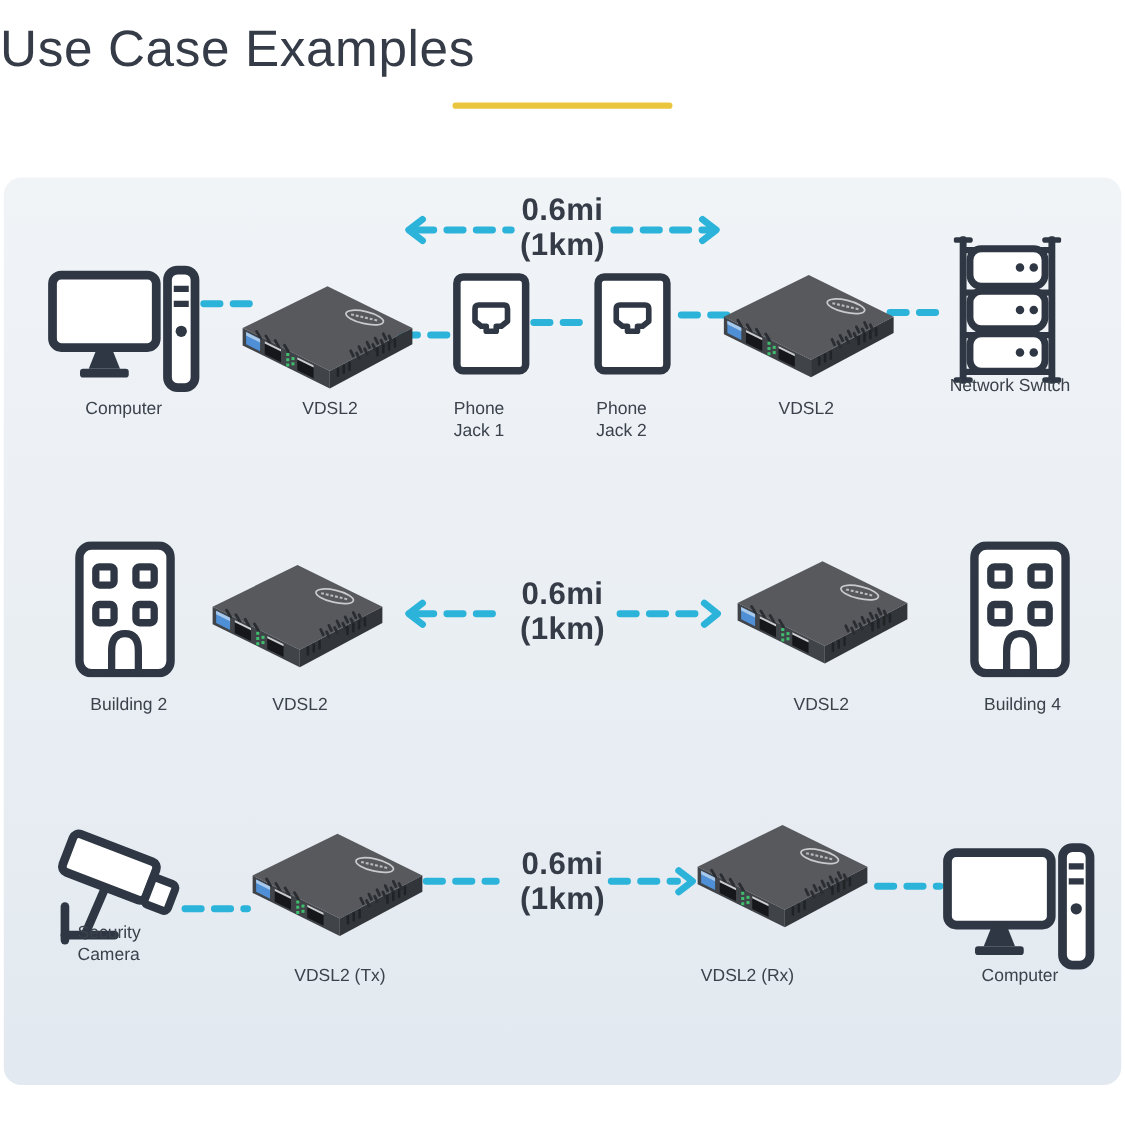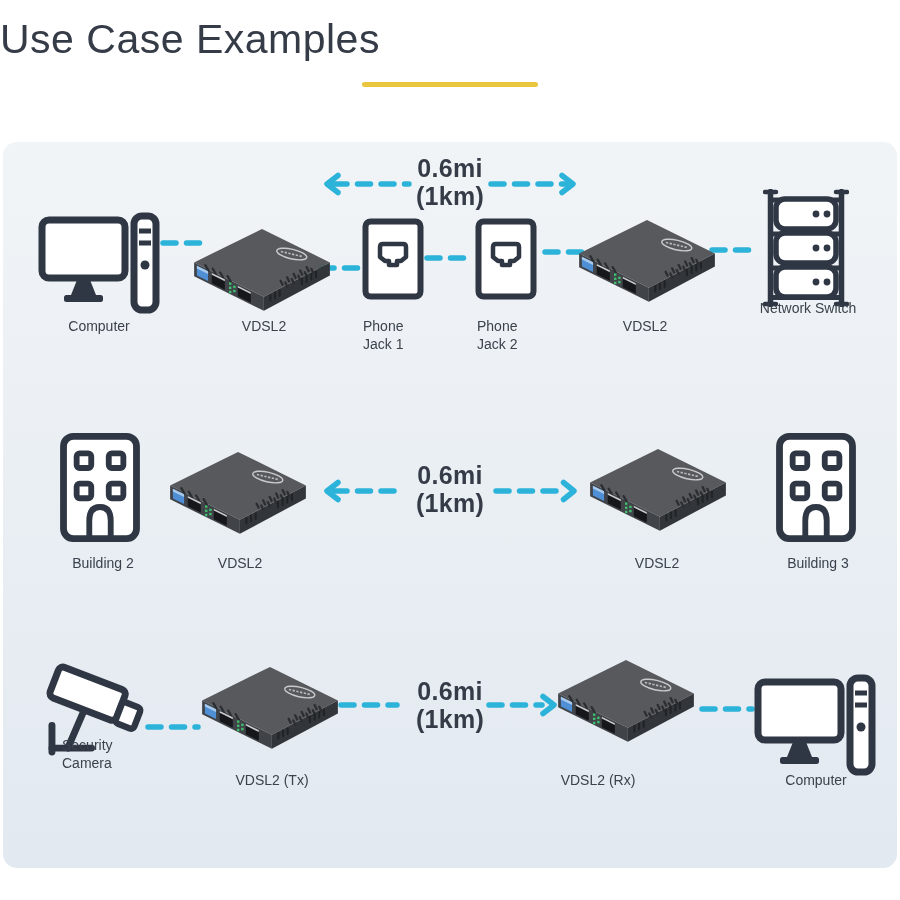--- a/index.html
+++ b/index.html
@@ -233,21 +233,21 @@
     <svg class="oicon" style="left:776px;top:433px;width:80px;height:109px" viewBox="0 0 82 112">
         <use href="#sym-building"></use>
       </svg>
 
     <div class="dist" style="left:350px;top:461px">0.6mi
 (1km)</div>
 
     <div class="lbl center" style="left:33px;top:555px;width:140px">Building 2</div>
     <div class="lbl center" style="left:170px;top:555px;width:140px">VDSL2</div>
     <div class="lbl center" style="left:587px;top:555px;width:140px">VDSL2</div>
-    <div class="lbl center" style="left:748px;top:555px;width:140px">Building 3</div>
+    <div class="lbl center" style="left:748px;top:555px;width:140px">Building 4</div>
   </div>
 
   <div>
     <svg class="oicon" style="left:40px;top:660px;width:114px;height:99px" viewBox="0 0 115 100">
         <use href="#sym-camera"></use>
       </svg>
     <svg class="oicon" style="left:200px;top:666px;width:140px;height:93px" viewBox="0 0 150 100">
         <use href="#sym-device"></use>
       </svg>
     <svg class="oicon" style="left:556px;top:659px;width:140px;height:93px" viewBox="0 0 150 100">

